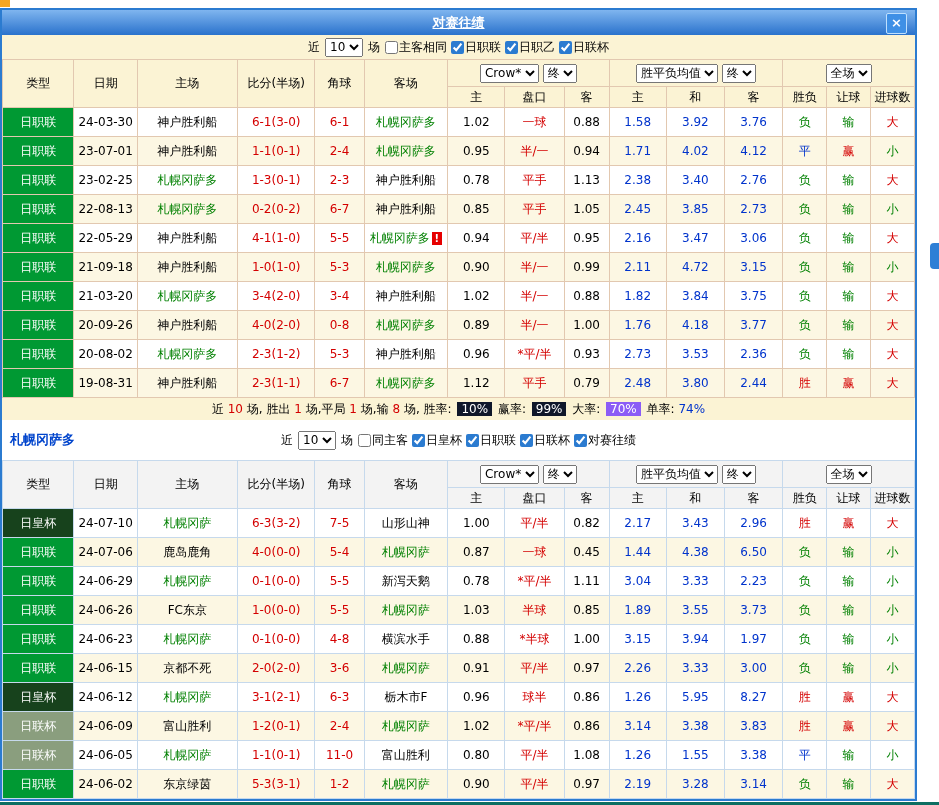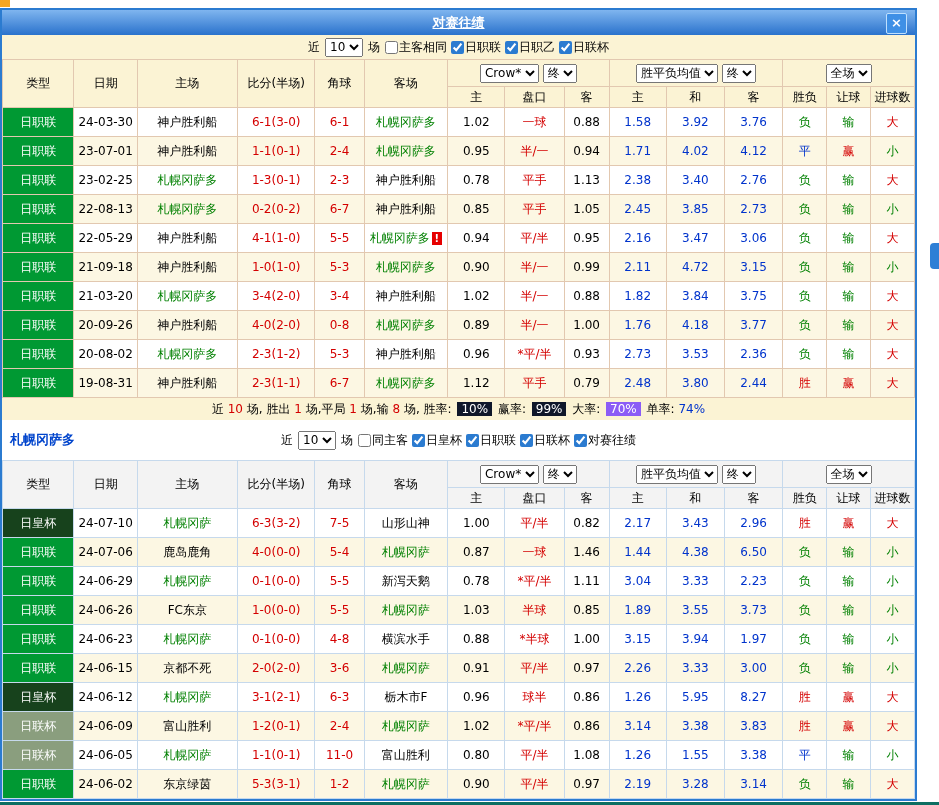--- a/index.html
+++ b/index.html
@@ -469,21 +469,21 @@
           </tr>
           <tr>
             <td class="type t-league">日职联</td>
             <td>24-07-06</td>
             <td>鹿岛鹿角</td>
             <td class="c-red">4-0(0-0)</td>
             <td class="c-red">5-4</td>
             <td class="c-green">札幌冈萨</td>
             <td>0.87</td>
             <td class="c-red">一球</td>
-            <td>1.46</td>
+            <td>0.45</td>
             <td class="c-blue">1.44</td>
             <td class="c-blue">4.38</td>
             <td class="c-blue">6.50</td>
             <td class="c-green">负</td>
             <td class="c-green">输</td>
             <td class="c-green">小</td>
           </tr>
           <tr>
             <td class="type t-league">日职联</td>
             <td>24-06-29</td>

